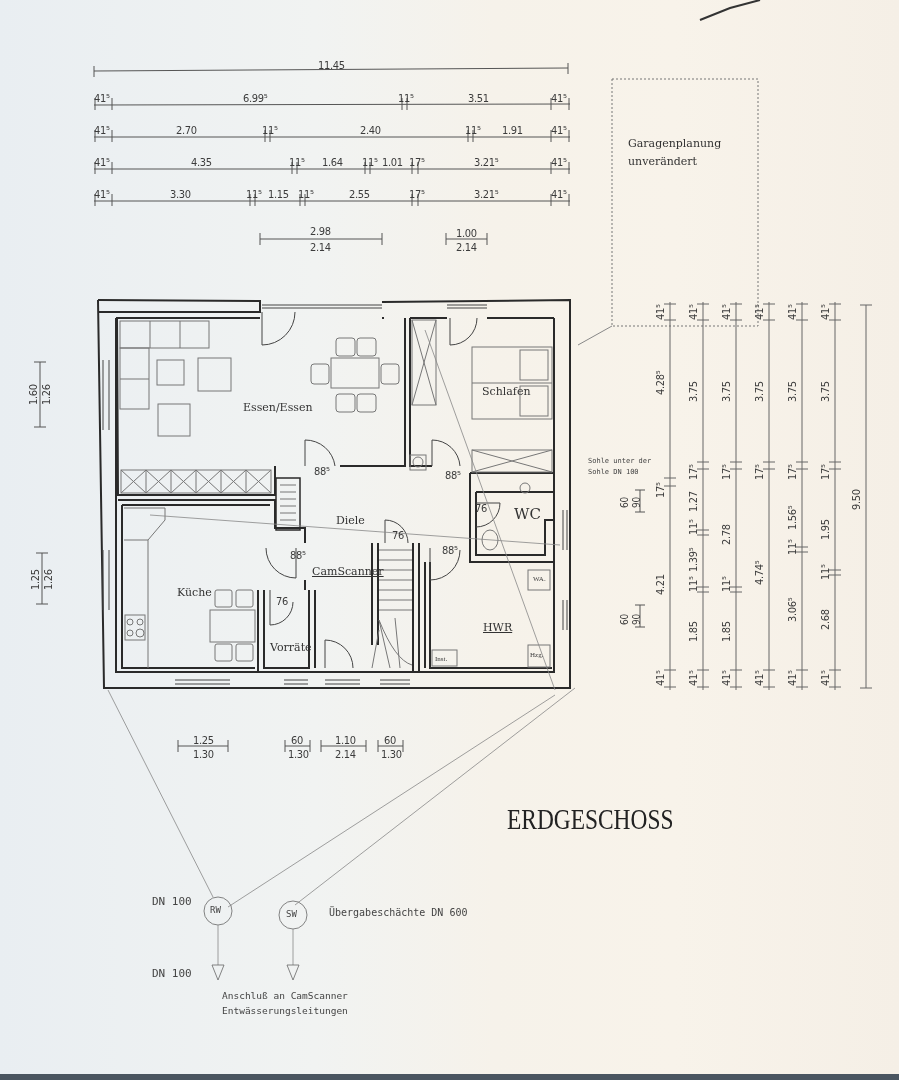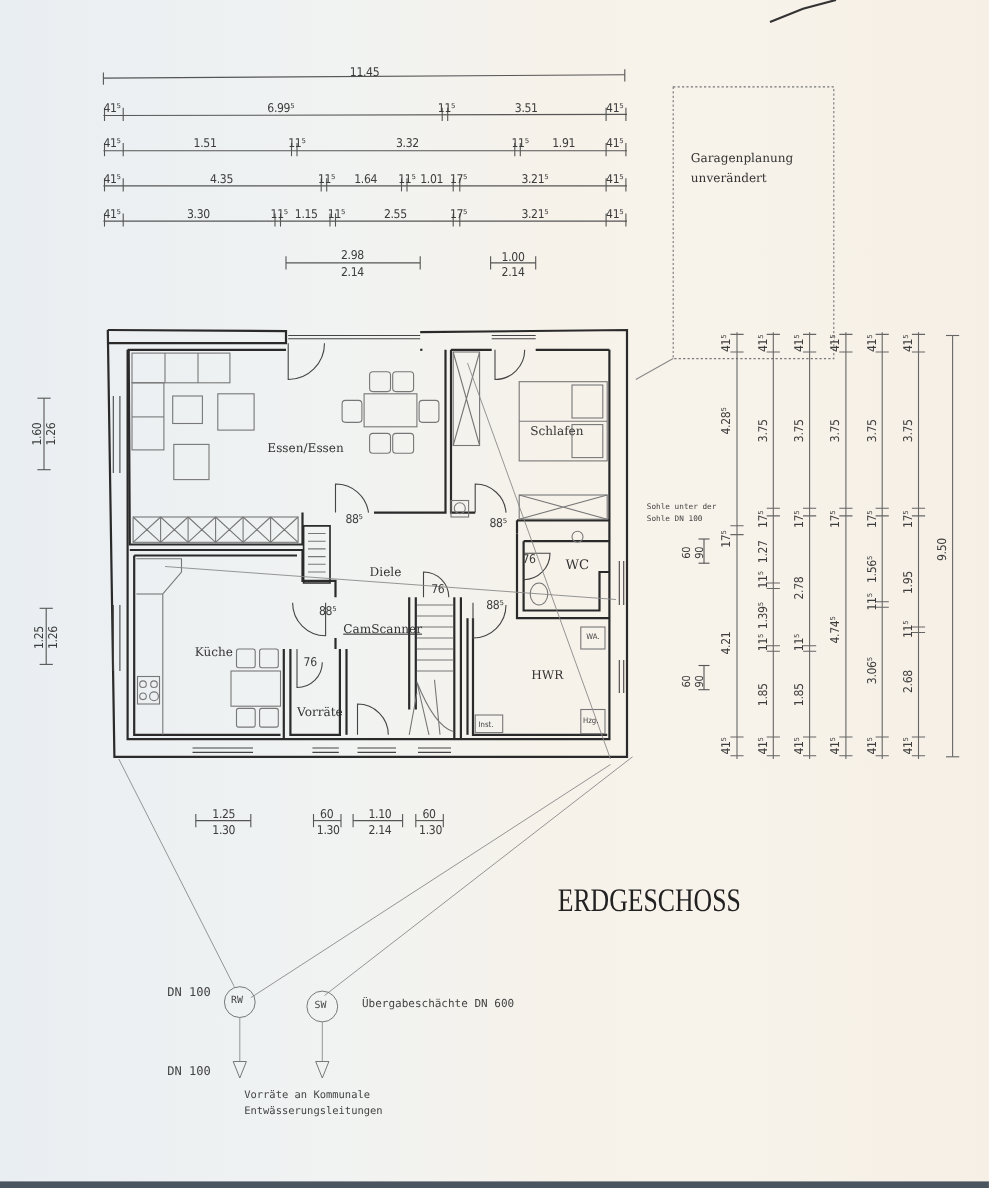--- a/index.html
+++ b/index.html
@@ -6,21 +6,21 @@
   body {
     width: 899px; height: 1080px; overflow: hidden; position: relative;
     background: linear-gradient(90deg, #e9eef2 0%, #f1f3f2 35%, #f6f2ea 55%, #f8f3ea 75%, #f5efe6 100%);
     font-family: "Liberation Sans", sans-serif;
     color: #3a3a3a;
   }
   .sheet { position: absolute; left: 0; top: 0; width: 899px; height: 1080px; }
   svg { position: absolute; left: 0; top: 0; }
   .t { position: absolute; font-family: "DejaVu Sans Condensed", "DejaVu Sans", sans-serif; font-size: 11px; color: #3c3c3c; white-space: nowrap; line-height: 1; }
   .dim { font-size: 11px; letter-spacing: -0.3px; }
-  .small { font-size: 9px; }
+  .small { font-size: 9px; font-family: Liberation Serif, serif; }
   .room { font-family: "DejaVu Serif", serif; font-size: 11px; color: #333; }
   .vert { transform-origin: left top; transform: rotate(-90deg); }
   .title { position: absolute; font-family: "Liberation Serif", serif; font-size: 30px; letter-spacing: 0px; color: #222; transform: scaleX(0.78); transform-origin: left top; }
   .note { font-family: "DejaVu Sans Mono", monospace; font-size: 9.5px; color: #444; }
   .watermark { position: absolute; left: 38px; top: 1012px; font-family: "Liberation Sans", sans-serif; font-weight: bold; font-size: 26px; color: rgba(230,190,150,0.35); white-space: nowrap; }
   .wm-logo { display:inline-block; border: 2px solid rgba(230,190,150,0.45); padding: 0 2px; font-size: 16px; margin-right: 4px; vertical-align: middle; }
   .bottom-bar { position: absolute; left: 0; top: 1074px; width: 899px; height: 6px; background: #4a5560; }
 </style>
 </head>
 <body>
@@ -279,23 +279,23 @@
 
   <div class="t dim" style="left:318px;top:60px;">11.45</div>
 
   <div class="t dim" style="left:94px;top:93px;">41⁵</div>
   <div class="t dim" style="left:243px;top:93px;">6.99⁵</div>
   <div class="t dim" style="left:398px;top:93px;">11⁵</div>
   <div class="t dim" style="left:468px;top:93px;">3.51</div>
   <div class="t dim" style="left:551px;top:93px;">41⁵</div>
 
   <div class="t dim" style="left:94px;top:125px;">41⁵</div>
-  <div class="t dim" style="left:176px;top:125px;">1.51</div>
+  <div class="t dim" style="left:176px;top:125px;">2.70</div>
   <div class="t dim" style="left:262px;top:125px;">11⁵</div>
-  <div class="t dim" style="left:360px;top:125px;">3.32</div>
+  <div class="t dim" style="left:360px;top:125px;">2.40</div>
   <div class="t dim" style="left:465px;top:125px;">11⁵</div>
   <div class="t dim" style="left:502px;top:125px;">1.91</div>
   <div class="t dim" style="left:551px;top:125px;">41⁵</div>
 
   <div class="t dim" style="left:94px;top:157px;">41⁵</div>
   <div class="t dim" style="left:191px;top:157px;">4.35</div>
   <div class="t dim" style="left:289px;top:157px;">11⁵</div>
   <div class="t dim" style="left:322px;top:157px;">1.64</div>
   <div class="t dim" style="left:362px;top:157px;">11⁵</div>
   <div class="t dim" style="left:382px;top:157px;">1.01</div>
@@ -320,22 +320,22 @@
 
   <div class="t room" style="left:628px;top:138px;">Garagenplanung</div>
   <div class="t room" style="left:628px;top:156px;">unverändert</div>
 
   <div class="t room" style="left:243px;top:402px;">Essen/Essen</div>
   <div class="t room" style="left:482px;top:386px;">Schlafen</div>
   <div class="t room" style="left:336px;top:515px;">Diele</div>
   <div class="t room" style="left:177px;top:565px;margin-top:22px;">Küche</div>
   <div class="t room" style="left:312px;top:566px;text-decoration:underline;">CamScanner</div>
   <div class="t room" style="left:270px;top:642px;">Vorräte</div>
-  <div class="t room" style="left:514px;top:507px;font-size:12px;">WC</div>
-  <div class="t room" style="left:483px;top:608px;">HWR</div>
+  <div class="t room" style="left:514px;top:507px;font-size:15px;">WC</div>
+  <div class="t room" style="left:483px;top:622px;text-decoration:underline;">HWR</div>
   <div class="t small" style="left:533px;top:576px;font-size:7px;">WA.</div>
   <div class="t small" style="left:435px;top:656px;font-size:7px;">Inst.</div>
   <div class="t small" style="left:530px;top:652px;font-size:7px;">Hzg.</div>
 
   <div class="t dim" style="left:314px;top:466px;">88⁵</div>
   <div class="t dim" style="left:445px;top:470px;">88⁵</div>
   <div class="t dim" style="left:475px;top:503px;">76</div>
   <div class="t dim" style="left:442px;top:545px;">88⁵</div>
   <div class="t dim" style="left:392px;top:530px;">76</div>
   <div class="t dim" style="left:290px;top:550px;">88⁵</div>
@@ -411,18 +411,18 @@
   <div class="t note" style="left:588px;top:458px;font-size:7px;">Sohle unter der</div>
   <div class="t note" style="left:588px;top:469px;font-size:7px;">Sohle DN 100</div>
 
   <div class="title" style="left:507px;top:802px;">ERDGESCHOSS</div>
 
   <div class="t note" style="left:152px;top:896px;font-size:11px;">DN 100</div>
   <div class="t note" style="left:210px;top:906px;font-size:9px;text-align:center;">RW</div>
   <div class="t note" style="left:286px;top:910px;font-size:9px;text-align:center;">SW</div>
   <div class="t note" style="left:329px;top:908px;font-size:10px;">Übergabeschächte DN 600</div>
   <div class="t note" style="left:152px;top:968px;font-size:11px;">DN 100</div>
-  <div class="t note" style="left:222px;top:991px;font-size:9.5px;">Vorräte an Kommunale</div>
+  <div class="t note" style="left:222px;top:991px;font-size:9.5px;">Anschluß an CamScanner</div>
   <div class="t note" style="left:222px;top:1006px;font-size:9.5px;">Entwässerungsleitungen</div>
 
 
   <div class="bottom-bar"></div>
 </div>
 
 </body></html>

